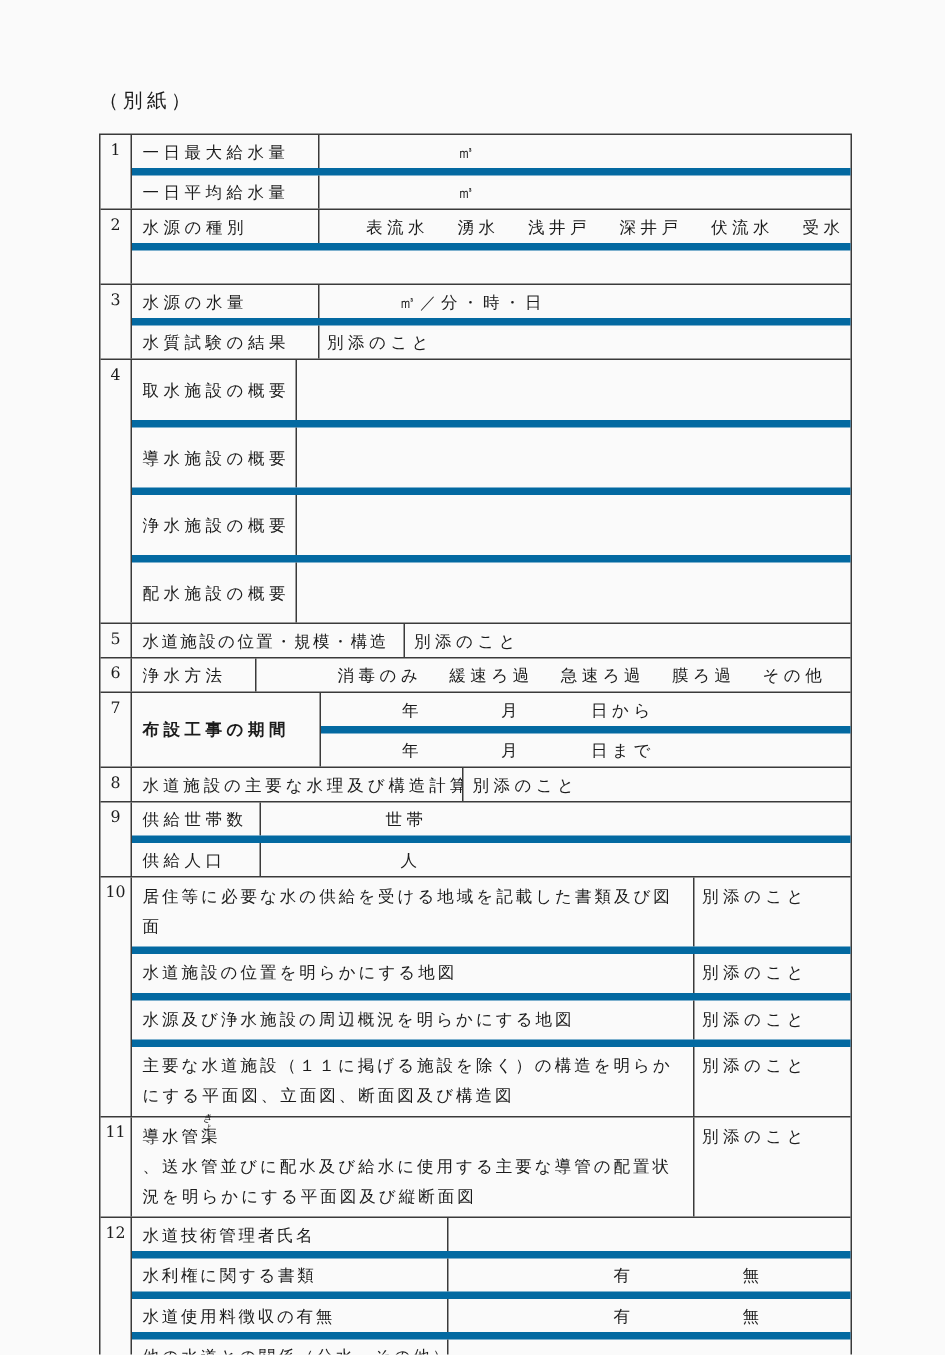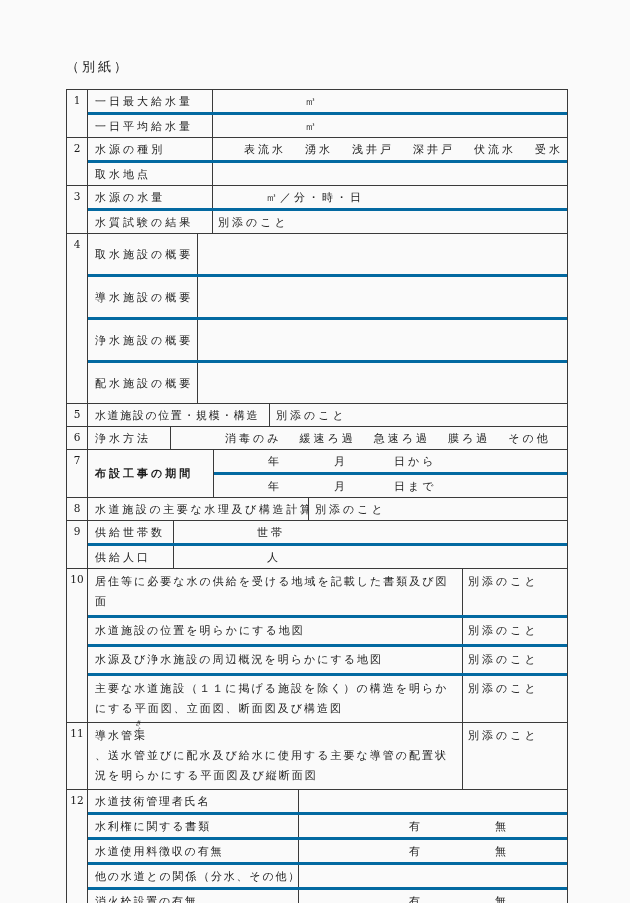--- a/index.html
+++ b/index.html
@@ -16,21 +16,21 @@
   .grp { display:flex; }
   .grp + .grp { border-top:1px solid #3a3a3a; }
   .num {
     width:21px; flex:0 0 21px; box-sizing:border-box;
     border-right:1px solid #3a3a3a;
     display:flex; justify-content:center; align-items:flex-start;
     padding-top:4px; font-size:10.5px; letter-spacing:0;
   }
   .gbody { flex:1; display:flex; flex-direction:column; min-width:0; }
   .sr { display:flex; min-height:22px; align-items:stretch; }
-  .sr + .sr { border-top:3px solid #0369a1; }
+  .sr + .sr { border-top:5px solid #0369a1; }
   .sr4 { min-height:40px; }
   .srd { min-height:45px; }
 
   .lbl {
     box-sizing:border-box; border-right:1px solid #3a3a3a;
     padding:2px 16px 2px 7px; letter-spacing:3px;
     display:flex; align-items:center; white-space:nowrap; overflow:hidden;
   }
   .lw125 { width:125px; flex:0 0 125px; }
   .lw110 { width:110px; flex:0 0 110px; }
@@ -106,21 +106,20 @@
           <div class="val p31">
             <span class="opt2">表流水</span>
             <span class="opt2">湧水</span>
             <span class="opt2">浅井戸</span>
             <span class="opt2">深井戸</span>
             <span class="opt2">伏流水</span>
             <span class="opt2">受水</span>
           </div>
         </div>
         <div class="sr">
-          <div class="lbl lw125">取水地点</div>
           <div class="val p5"></div>
         </div>
       </div>
     </div>
 
     <div class="grp">
       <div class="num">3</div>
       <div class="gbody">
         <div class="sr">
           <div class="lbl lw125">水源の水量</div>

